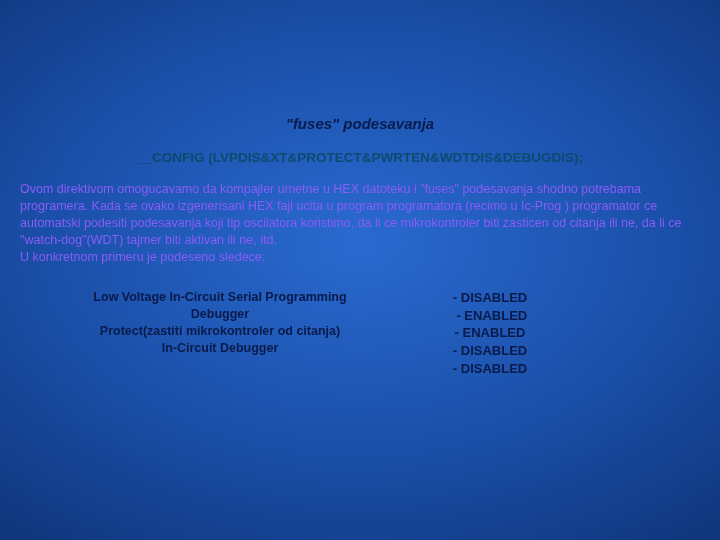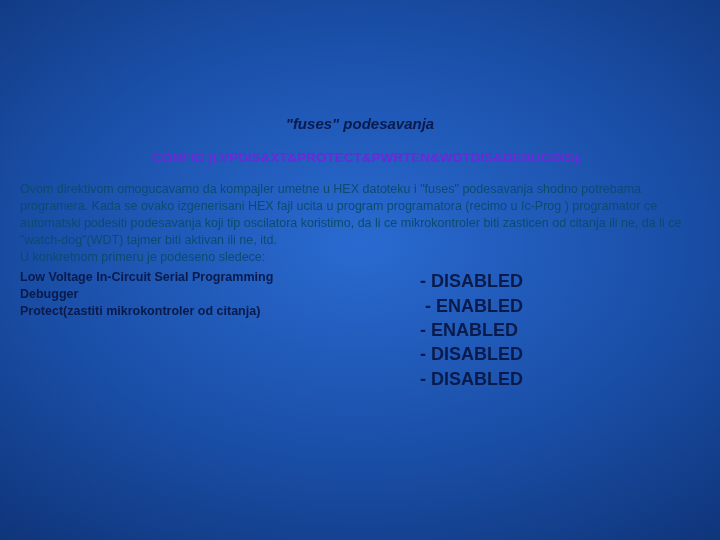--- a/index.html
+++ b/index.html
@@ -26,47 +26,48 @@
     font-style: italic;
     font-weight: bold;
     font-size: 15px;
     color: #0a1a4a;
     margin-bottom: 18px;
   }
   .directive {
     text-align: center;
     font-weight: bold;
     font-size: 13.5px;
-    color: #6d28d9;
+    color: #0c4a6e;
     margin-bottom: 16px;
   }
   .paragraph {
     font-size: 12.5px;
     line-height: 1.35;
-    color: #0c4a6e;
-    margin-bottom: 4px;
+    color: #8b5cf6;
+    margin-bottom: 24px;
   }
   .settings {
     display: flex;
+    text-align: center;
   }
   .settings-labels {
     width: 400px;
   }
   .settings-values {
     width: 140px;
   }
   .setting-row-label {
     font-weight: bold;
     font-size: 12.5px;
     line-height: 1.35;
     color: #0a1a4a;
   }
   .setting-row-value {
     font-weight: bold;
-    font-size: 18px;
+    font-size: 13px;
     line-height: 1.35;
     color: #0a1a4a;
     white-space: pre;
   }
 </style>
 </head>
 <body>
 
 <div class="content">
 
@@ -74,20 +75,21 @@
 
   <div class="directive">__CONFIG (LVPDIS&amp;XT&amp;PROTECT&amp;PWRTEN&amp;WDTDIS&amp;DEBUGDIS);</div>
 
   <div class="paragraph">Ovom direktivom omogucavamo da kompajler umetne u HEX datoteku i "fuses" podesavanja shodno potrebama programera. Kada se ovako izgenerisani HEX fajl ucita u program programatora (recimo u Ic-Prog ) programator ce automatski podesiti podesavanja koji tip oscilatora koristimo, da li ce mikrokontroler biti zasticen od citanja ili ne, da li ce "watch-dog"(WDT) tajmer biti aktivan ili ne, itd.<br>U konkretnom primeru je podeseno sledece:</div>
 
   <div class="settings">
     <div class="settings-labels">
       <div class="setting-row-label">Low Voltage In-Circuit Serial Programming</div>
       <div class="setting-row-label">Debugger</div>
       <div class="setting-row-label">Protect(zastiti mikrokontroler od citanja)</div>
+      <div class="setting-row-label">In-Circuit Debugger</div>
     </div>
     <div class="settings-values">
       <div class="setting-row-value">- DISABLED</div>
       <div class="setting-row-value"> - ENABLED</div>
       <div class="setting-row-value">- ENABLED</div>
       <div class="setting-row-value">- DISABLED</div>
       <div class="setting-row-value">- DISABLED</div>
     </div>
   </div>
 

